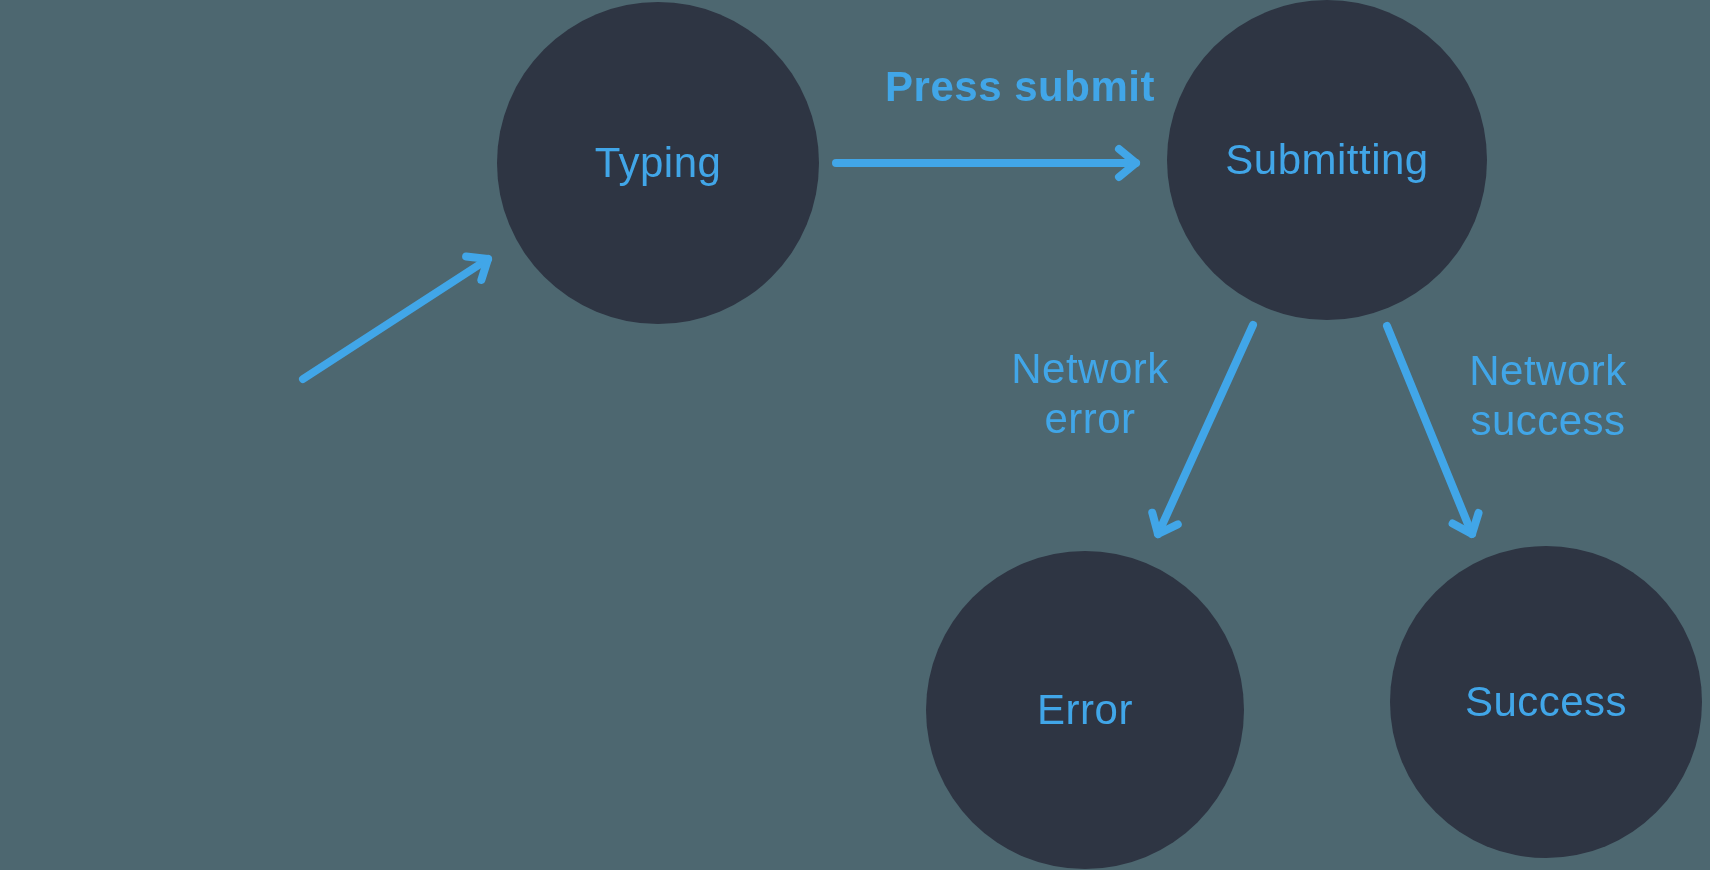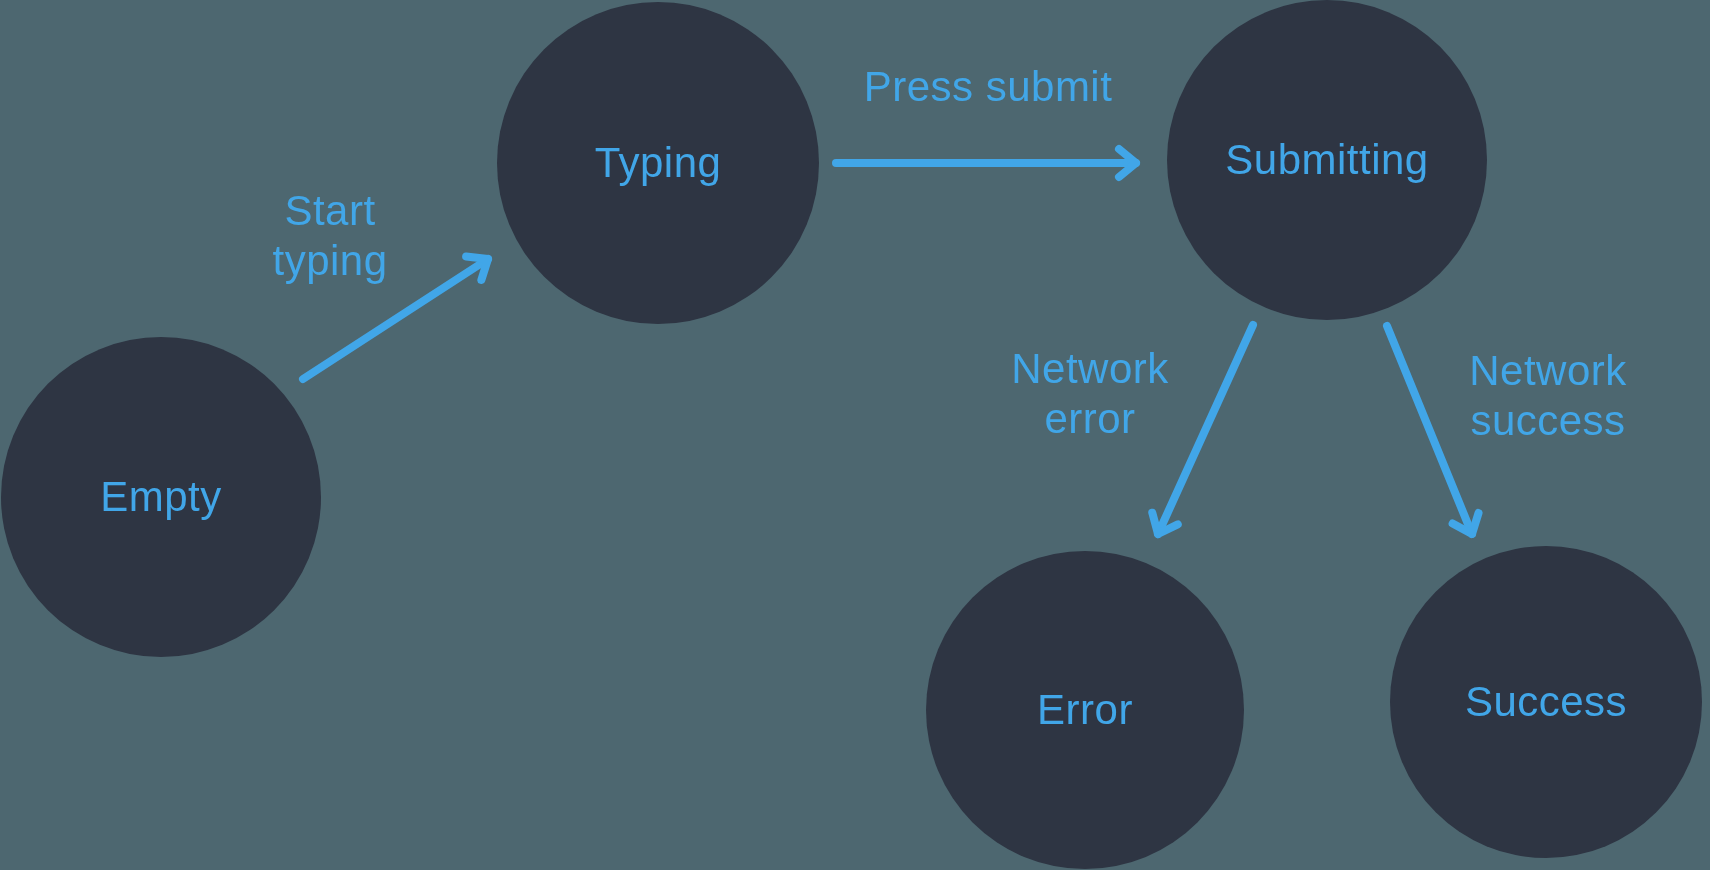--- a/index.html
+++ b/index.html
@@ -58,65 +58,58 @@
 
   
   #state-empty     {left:1px;   top:337px; width:320px; height:320px;}
   #state-typing    {left:497px; top:2px;   width:322px; height:322px;}
   #state-submitting{left:1167px;top:0;   width:320px; height:320px;}
   #state-error     {left:926px; top:551px; width:318px; height:318px;}
   #state-success   {left:1390px;top:546px; width:312px; height:312px;}
 
   
   #label-start-typing   {left:330px; top:236px;}
-  #label-press-submit   {left:988px; top:87px;}
+  #label-press-submit   {left:1020px; top:87px;font-weight:bold;}
   #label-network-error  {left:1090px;top:394px;}
   #label-network-success{left:1548px;top:396px;}
 </style>
 </head>
 <body>
 
 <div class="canvas">
 
   <svg class="edges">
     <defs>
       <marker id="arrowhead" markerWidth="40" markerHeight="40" refX="0" refY="0" orient="auto" markerUnits="userSpaceOnUse">
         <path d="M -17 -14 L 0 0 L -17 14" class="edge-stroke"></path>
       </marker>
     </defs>
     <line class="edge-stroke" x1="303" y1="379" x2="488" y2="259" marker-end="url(#arrowhead)"></line>
     <line class="edge-stroke" x1="836" y1="163" x2="1136" y2="163" marker-end="url(#arrowhead)"></line>
     <line class="edge-stroke" x1="1253" y1="325" x2="1158" y2="534" marker-end="url(#arrowhead)"></line>
     <line class="edge-stroke" x1="1387" y1="326" x2="1472" y2="534" marker-end="url(#arrowhead)"></line>
   </svg>
 
-  <div class="state" id="state-empty">
-    <span class="state-label">Empty</span>
-  </div>
 
   <div class="state" id="state-typing">
     <span class="state-label">Typing</span>
   </div>
 
   <div class="state" id="state-submitting">
     <span class="state-label">Submitting</span>
   </div>
 
   <div class="state" id="state-error">
     <span class="state-label">Error</span>
   </div>
 
   <div class="state" id="state-success">
     <span class="state-label">Success</span>
   </div>
 
-  <div class="edge-label" id="label-start-typing">
-    <span>Start</span>
-    <span>typing</span>
-  </div>
 
   <div class="edge-label" id="label-press-submit">
     <span>Press submit</span>
   </div>
 
   <div class="edge-label" id="label-network-error">
     <span>Network</span>
     <span>error</span>
   </div>
 

